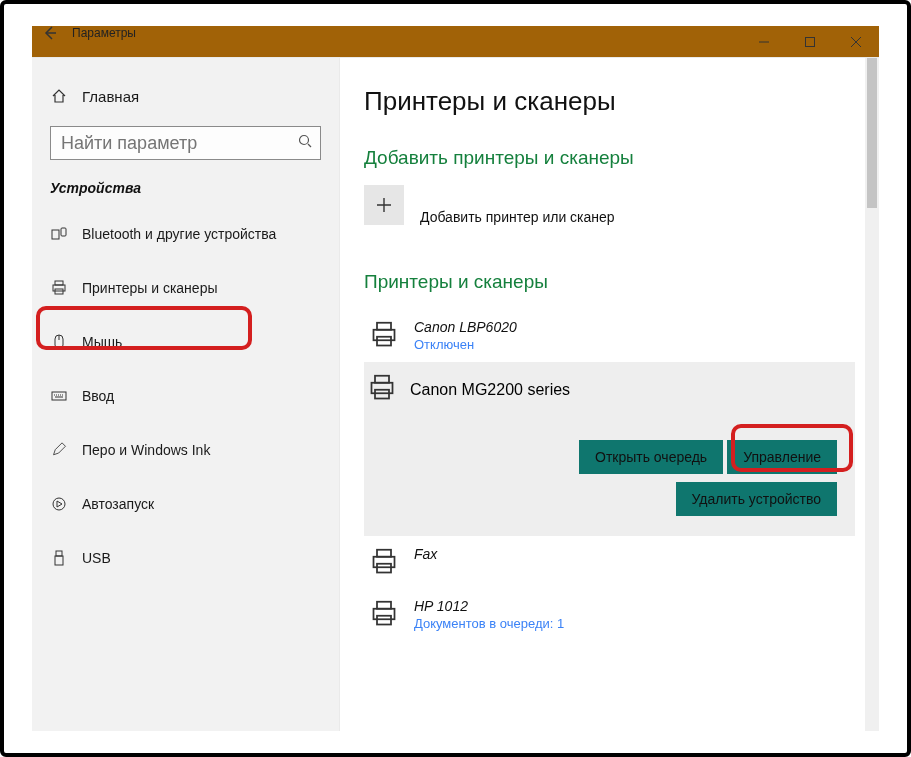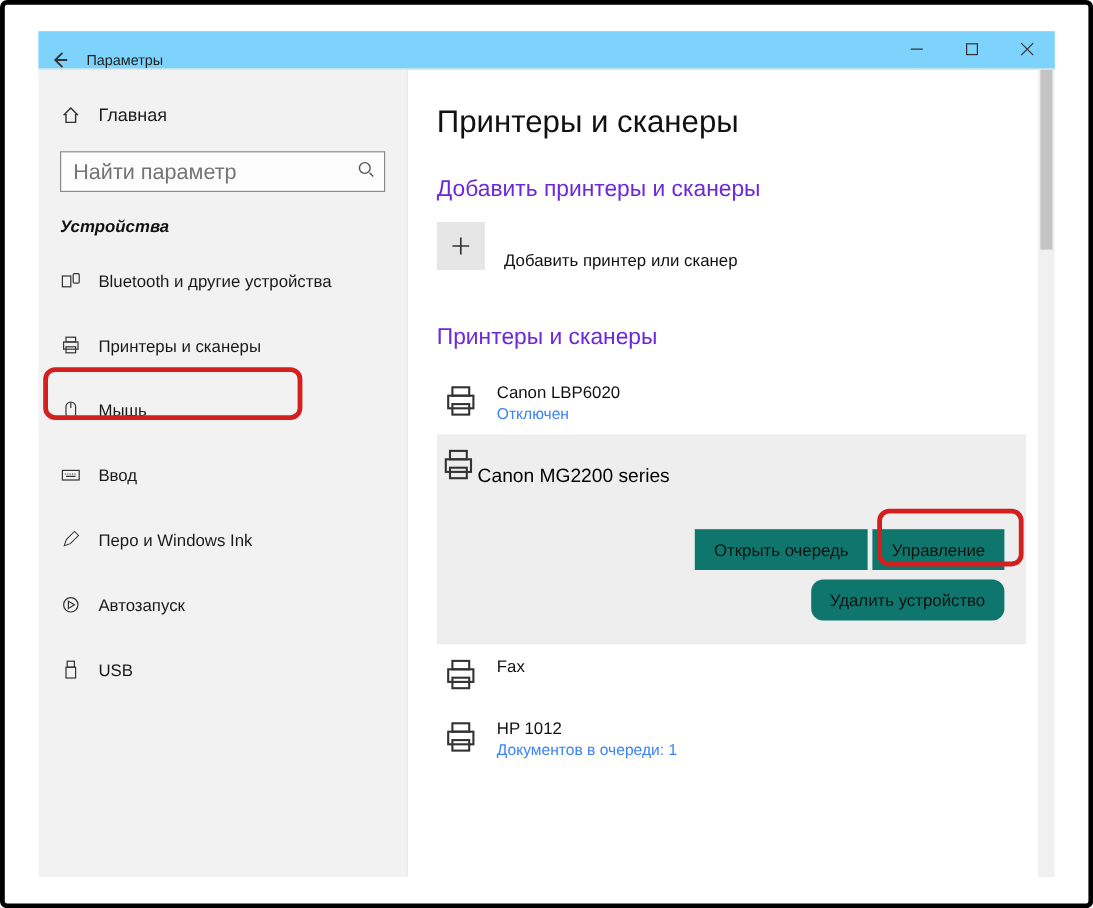--- a/index.html
+++ b/index.html
@@ -15,22 +15,22 @@
 .window {
   position: absolute;
   left: 28px; top: 22px; right: 28px; bottom: 22px;
   background: #fff;
   display: flex;
   flex-direction: column;
 }
 .titlebar {
   height: 32px;
   display: flex;
-  align-items: flex-end;
-  background: #7dd3fc;
+  align-items: flex-start;
+  background: #a16207;
   border-bottom: 1px solid #eaeaea;
 }
 .titlebar .back { width: 36px; display: flex; justify-content: center; align-items: center; color: #333; font-size: 14px; }
 .titlebar .title { font-size: 12px; color: #222; padding-left: 4px; }
 .titlebar .wbtns { margin-left: auto; display: flex; }
 .titlebar .wbtn { width: 46px; height: 32px; display: flex; align-items: center; justify-content: center; color: #333; }
 .wbtn svg { display: block; }
 .body { flex: 1; display: flex; overflow: hidden; }
 .sidebar {
   width: 308px;
@@ -89,21 +89,21 @@
   overflow: hidden;
   position: relative;
   display: flex;
 }
 .main-scroll {
   flex: 1;
   overflow-y: auto;
   padding: 28px 0 0 24px;
 }
 .h1 { font-size: 26px; font-weight: 400; color: #111; margin-bottom: 30px; }
-.h2 { font-size: 19px; font-weight: 400; color: #6d28d9; margin-bottom: 16px; }
+.h2 { font-size: 19px; font-weight: 400; color: #15803d; margin-bottom: 16px; }
 .add-row {
   display: flex; align-items: flex-end;
   gap: 16px;
   margin-bottom: 46px;
 }
 .add-btn {
   width: 40px; height: 40px;
   background: #e6e6e6;
   display: flex; align-items: center; justify-content: center;
   font-size: 20px; color: #333;
@@ -111,39 +111,39 @@
 }
 .add-label { font-size: 14px; color: #111; }
 .printer-list { display: flex; flex-direction: column; }
 .printer-row {
   display: flex; align-items: flex-start;
   padding: 10px 0 10px 4px;
   gap: 14px;
 }
 .printer-row .picon { width: 32px; height: 32px; display:flex; align-items:center; justify-content:center; color:#222; }
 .printer-row .ptext { display: flex; flex-direction: column; }
-.printer-row .pname { font-size: 14px; color: #111; }
+.printer-row .pname { font-size: 14px; color: #111; font-style: italic; }
 .printer-row .pstatus { font-size: 13px; color: #3b82f6; margin-top: 2px; }
 .printer-selected {
   background: #eeeeee;
   padding: 12px 10px 20px 4px;
   margin-right: 10px;
 }
-.printer-selected .row1 { display: flex; align-items: flex-end; gap: 2px; }
+.printer-selected .row1 { display: flex; align-items: center; gap: 14px; }
 .btn-row { display: flex; justify-content: flex-end; gap: 4px; padding-right: 8px; margin-top: 34px; }
 .gbtn {
   background: #0f766e;
   border: none;
   height: 34px;
   padding: 0 16px;
   font-size: 14px;
   color: #111;
   cursor: pointer;
 }
-.gbtn2 { margin-top: 8px; border-radius: 10px; }
+.gbtn2 { margin-top: 8px; }
 .btn-row2 { display: flex; justify-content: flex-end; padding-right: 8px; }
 .scrollbar { width: 14px; background: #f0f0f0; position: relative; }
 .scrollbar .thumb { position: absolute; left: 2px; width: 10px; top: 0; height: 150px; background: #c4c4c4; }
 svg { overflow: visible; }
 </style>
 </head>
 <body>
 
 <div class="frame">
   <div class="window">

